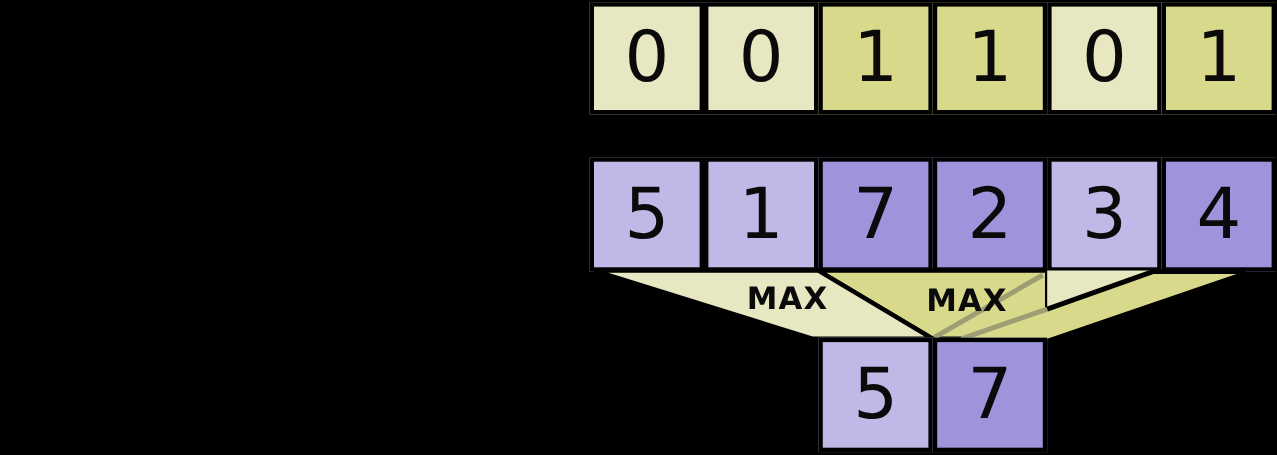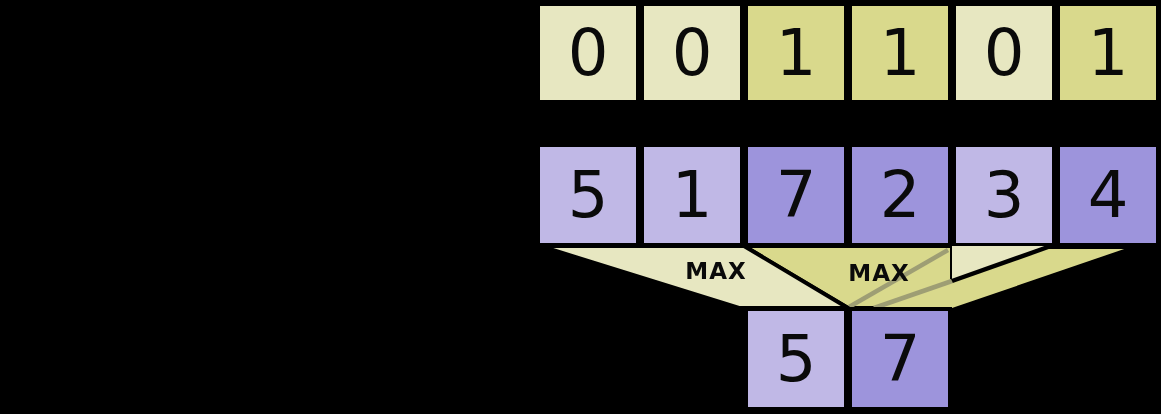--- a/index.html
+++ b/index.html
@@ -28,21 +28,21 @@
   #output-row .cell{height:104px;}
   .yellow-light{background:var(--mask_light);}
   .yellow-dark{background:var(--mask_dark);}
   .purple-light{background:var(--vec_light);}
   .purple-dark{background:var(--vec_dark);}
   #funnel-svg{position:absolute;left:0;top:0;pointer-events:none;}
   .max-label{
     position:absolute;
     transform:translate(-50%,-50%);
     font-weight:bold;
-    font-size:23px;
+    font-size:28px;
     letter-spacing:1px;
     color:var(--text,#000);
   }
   #max-left{left:716px;top:271px;}
   #max-right{left:879px;top:273px;}
 </style>
 </head>
 <body>
 
 <div id="canvas">

